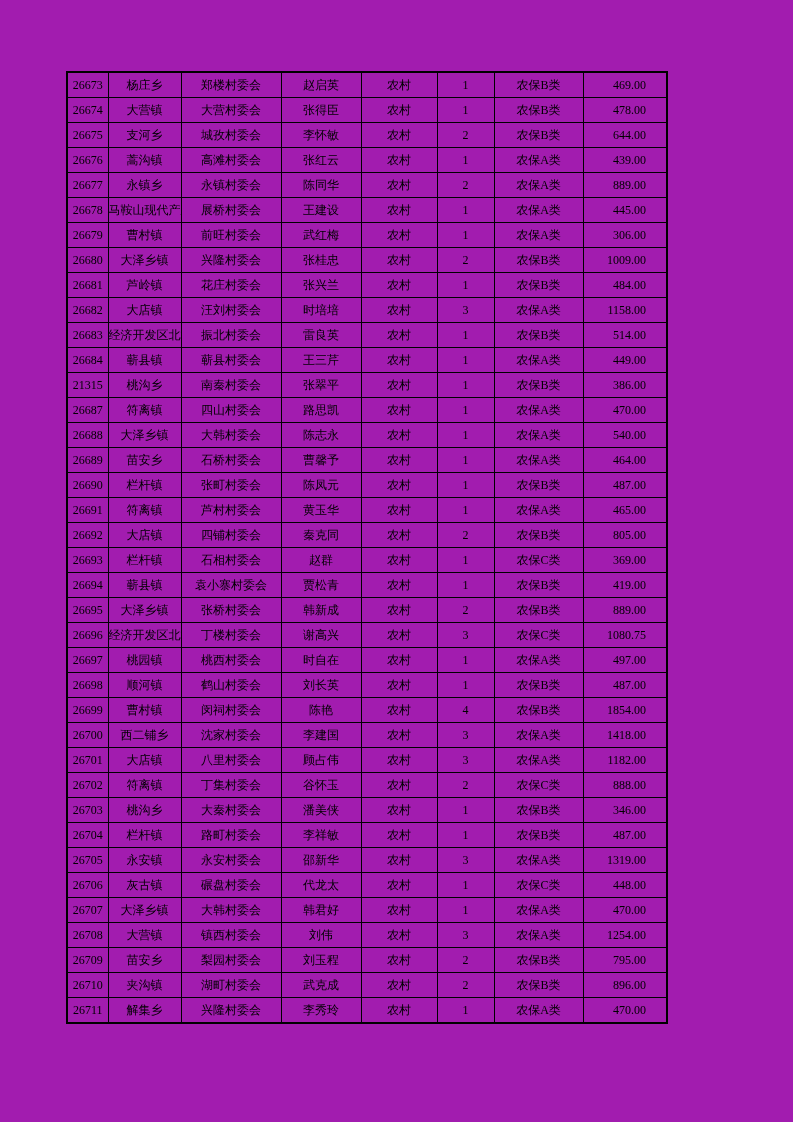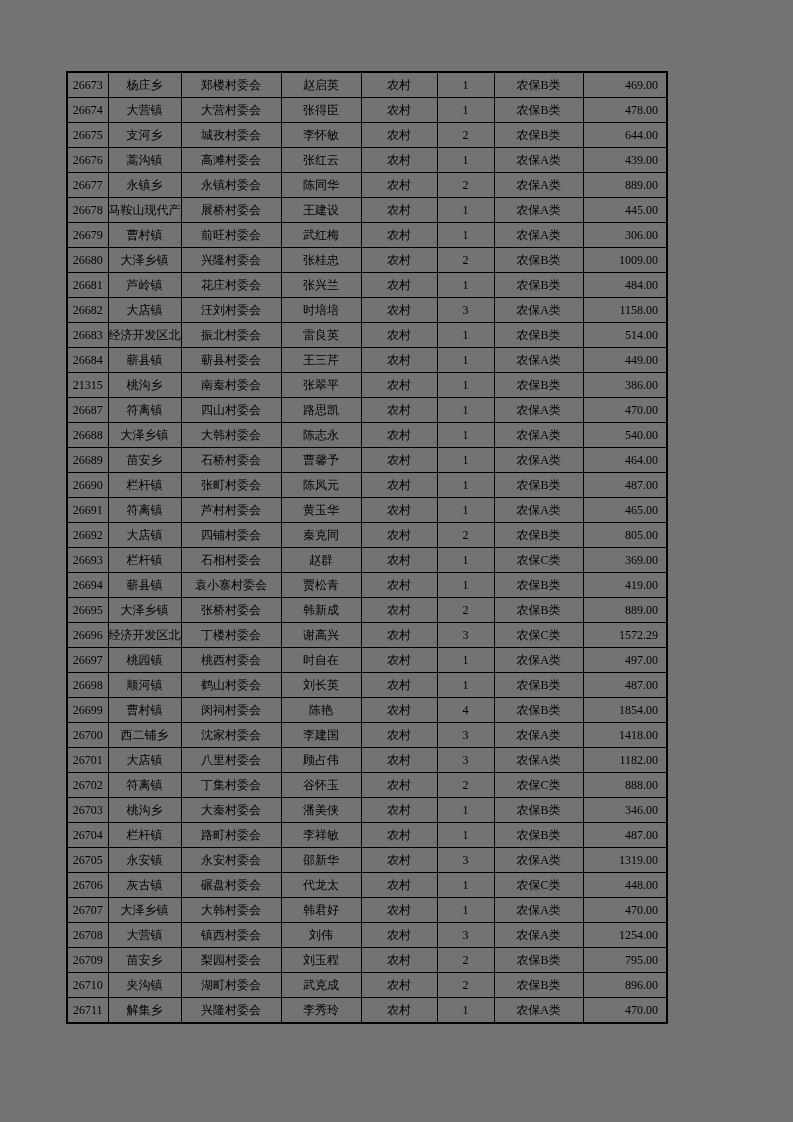--- a/index.html
+++ b/index.html
@@ -9,21 +9,21 @@
   }
   body {
     font-family: "Liberation Serif", "DejaVu Serif", serif;
     font-size: 12px;
     color: #000000;
   }
   .page {
     position: relative;
     width: 793px;
     height: 1122px;
-    background: #737373;
+    background: #a21caf;
     overflow: hidden;
   }
   table.grid {
     position: absolute;
     left: 66px;
     top: 71px;
     width: 600px;
     border-collapse: collapse;
     table-layout: fixed;
     border: 2px solid #000000;
@@ -38,21 +38,21 @@
     white-space: nowrap;
   }
   
   table.grid td.c1 {
     overflow: hidden;
     white-space: nowrap;
   }
   
   table.grid td.c7 {
     text-align: right;
-    padding-right: 8px;
+    padding-right: 20px;
   }
   
   table.grid td.c0 {
     letter-spacing: 0px;
   }
 </style>
 </head>
 <body>
 
 <div class="page">
@@ -289,21 +289,21 @@
           <td class="c7">889.00</td>
         </tr>
         <tr>
           <td class="c0">26696</td>
           <td class="c1">经济开发区北杨寨</td>
           <td class="c2">丁楼村委会</td>
           <td class="c3">谢高兴</td>
           <td class="c4">农村</td>
           <td class="c5">3</td>
           <td class="c6">农保C类</td>
-          <td class="c7">1572.29</td>
+          <td class="c7">1080.75</td>
         </tr>
         <tr>
           <td class="c0">26697</td>
           <td class="c1">桃园镇</td>
           <td class="c2">桃西村委会</td>
           <td class="c3">时自在</td>
           <td class="c4">农村</td>
           <td class="c5">1</td>
           <td class="c6">农保A类</td>
           <td class="c7">497.00</td>

